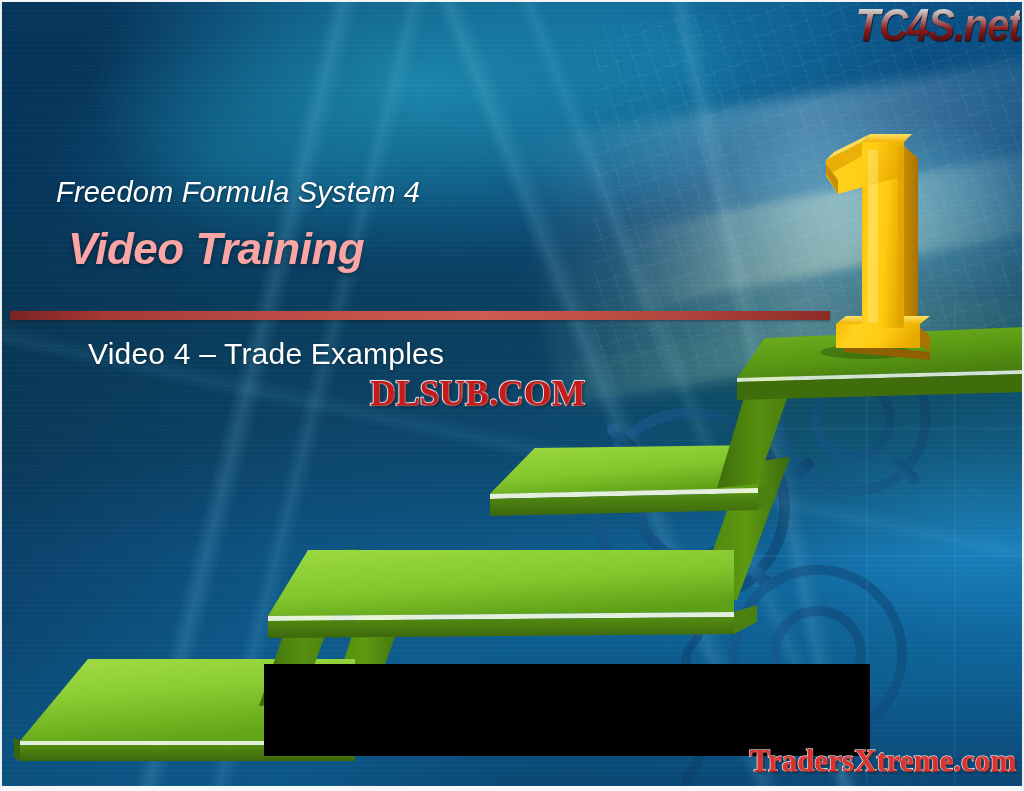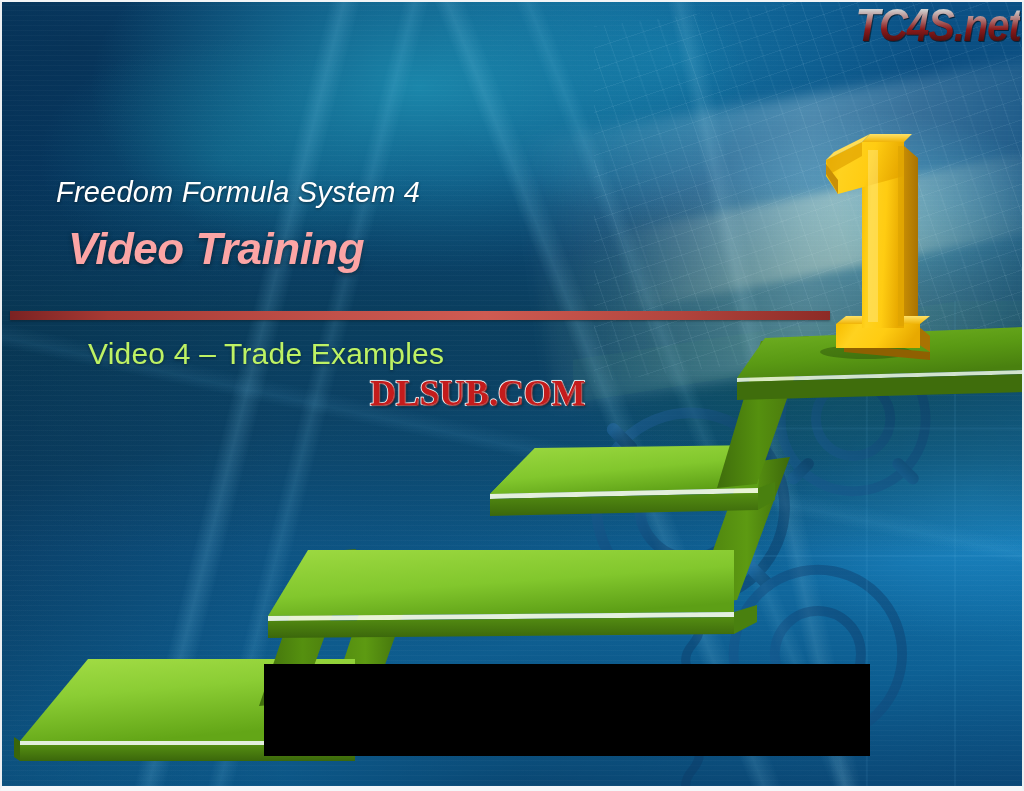--- a/index.html
+++ b/index.html
@@ -129,21 +129,21 @@
   }
   #rule {
     position:absolute; left:10px; top:311px;
     width:820px; height:9px;
     background:linear-gradient(90deg,#7a2222 0%,#a83a34 12%,#c2514a 40%,#cf5b52 58%,#b1443d 82%,#8d2b26 100%);
     box-shadow:0 1px 2px rgba(0,0,0,.35);
   }
   #subtitle {
     position:absolute; left:88px; top:337px;
     font-size:30px; font-weight:400;
-    color:#bef264; letter-spacing:.2px; white-space:nowrap;
+    color:#ffffff; letter-spacing:.2px; white-space:nowrap;
     text-shadow:0 1px 3px rgba(0,0,0,.38);
   }
 
   
   #stairs { position:absolute; inset:0; z-index:15; }
   #stairs svg { width:100%; height:100%; display:block; }
 
   
   #trophy {
     position:absolute; left:808px; top:116px; width:140px; height:250px; z-index:18;
@@ -403,15 +403,16 @@
     <div id="eyebrow">Freedom Formula System 4</div>
     <div id="main-title">Video Training</div>
     <div id="rule"></div>
     <div id="subtitle">Video 4 – Trade Examples</div>
   </div>
 
   <div id="redaction"></div>
 
   <div id="wm-tc4s">TC4S.net</div>
   <div id="wm-dlsub">DLSUB.COM</div>
+  <div id="wm-traders">TradersXtreme.com</div>
 
   <div id="frame-edge"></div>
 </div>
 
 </body></html>

